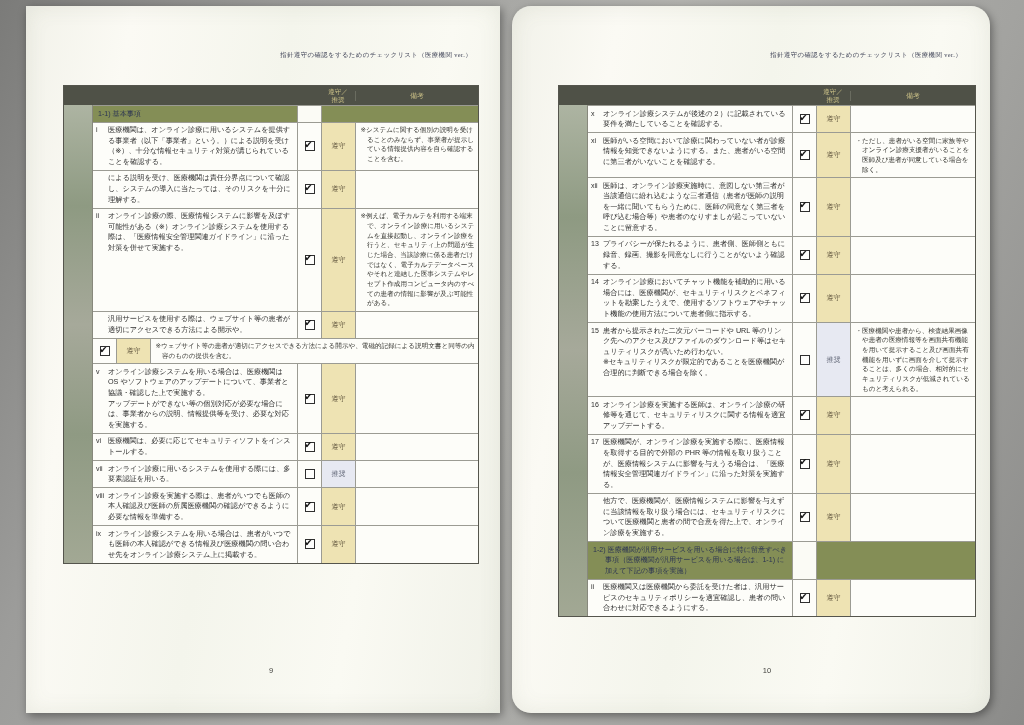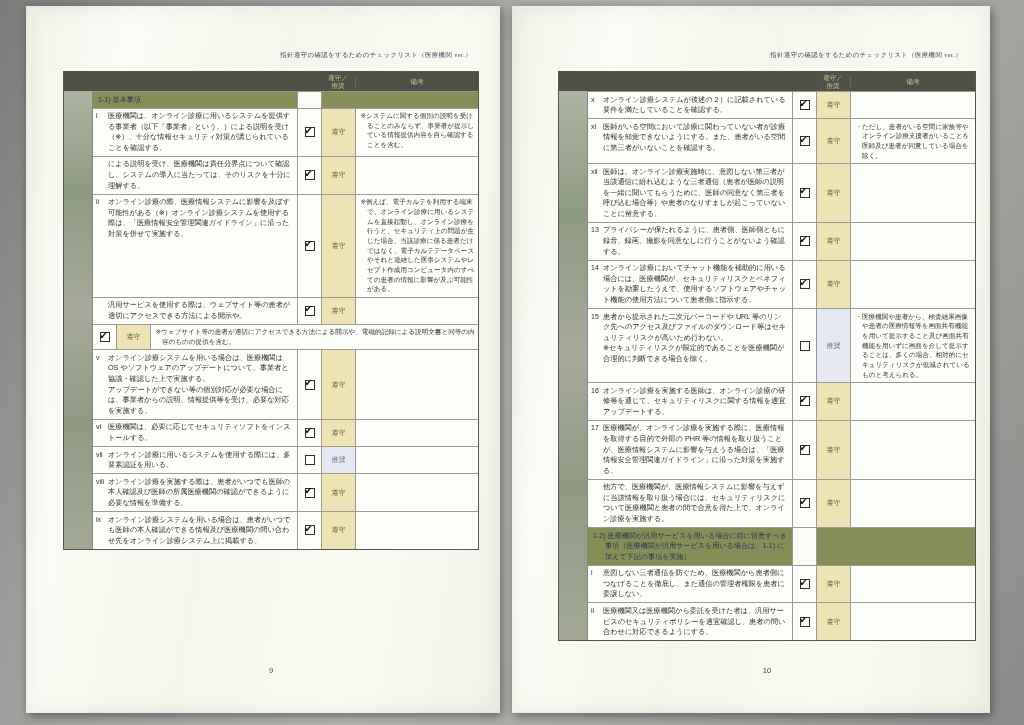--- a/index.html
+++ b/index.html
@@ -7,28 +7,28 @@
     width:1024px;height:725px;overflow:hidden;position:relative;
     background:linear-gradient(115deg,#7b7b79 0%,#9c9c9a 22%,#b2b2ae 50%,#a3a3a0 75%,#8b8b89 100%);
     font-family:"Liberation Sans","DejaVu Sans",sans-serif;
   }
   .page{
     position:absolute;top:6px;height:707px;
     background:linear-gradient(100deg,#f2f2ea 0%,#fbfaf4 18%,#f4f5ec 45%,#fafaf3 72%,#f0f1e8 100%);
     box-shadow:2px 3px 9px rgba(0,0,0,.4), inset 0 0 22px rgba(95,105,80,.10);
   }
   .page-left{left:26px;width:474px;}
-  .page-right{left:512px;width:478px;}
+  .page-right{left:512px;width:478px;border-radius:19px;}
   .doc-header{
     position:absolute;top:45px;right:28px;
     font-family:"Liberation Serif","DejaVu Serif",serif;
     font-size:6.4px;letter-spacing:.4px;color:#43475a;
   }
   .tbl{
-    position:absolute;top:65px;background:#fdfdf9;
+    position:absolute;top:79px;background:#fdfdf9;
     border:1.2px solid #55554d;box-sizing:border-box;
   }
   .page-left .tbl{left:37px;width:416px;}
   .page-right .tbl{left:46px;width:418px;}
   .thead{display:flex;align-items:center;background:#4f5147;color:#cfc489;height:19px;}
   .th-spacer{width:257px;}
   .th-comp{width:34px;display:flex;justify-content:center;}
   .th-comp span{display:inline-block;width:22px;text-align:center;font-size:6.5px;line-height:7.6px;}
   .th-remark{flex:1;text-align:center;font-size:6.8px;border-left:1px solid #6a6c60;}
   .tbody{position:relative;padding-left:28px;}
@@ -259,28 +259,20 @@
           </div>
           <div class="cell-level comply">遵守</div>
           <div class="cell-remark"></div>
         </div>
         <div class="row section">
           <div class="sec-text">1-2) 医療機関が汎用サービスを用いる場合に特に留意すべき事項（医療機関が汎用サービスを用いる場合は、1-1) に加えて下記の事項を実施）</div>
           <div class="sec-cb"></div>
           <div class="sec-rest"></div>
         </div>
         <div class="row">
-          <div class="cell-text"><span class="num">i</span>意図しない三者通信を防ぐため、医療機関から患者側につなげることを徹底し、また通信の管理者権限を患者に委譲しない。</div>
-          <div class="cell-cb">
-            <span class="cb checked"></span>
-          </div>
-          <div class="cell-level comply">遵守</div>
-          <div class="cell-remark"></div>
-        </div>
-        <div class="row">
           <div class="cell-text"><span class="num">ii</span>医療機関又は医療機関から委託を受けた者は、汎用サービスのセキュリティポリシーを適宜確認し、患者の問い合わせに対応できるようにする。</div>
           <div class="cell-cb">
             <span class="cb checked"></span>
           </div>
           <div class="cell-level comply">遵守</div>
           <div class="cell-remark"></div>
         </div>
       </div>
     </div>
   <div class="page-num">10</div>

